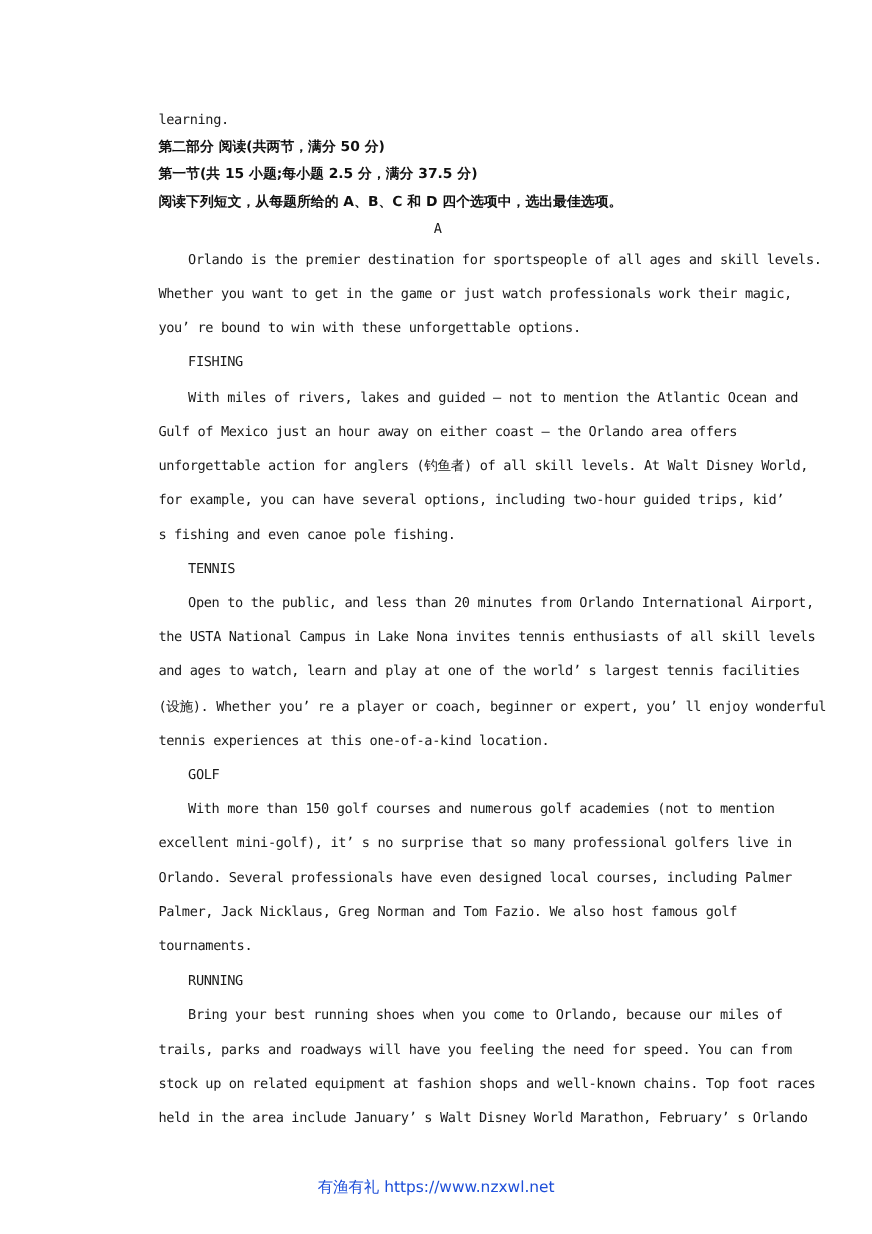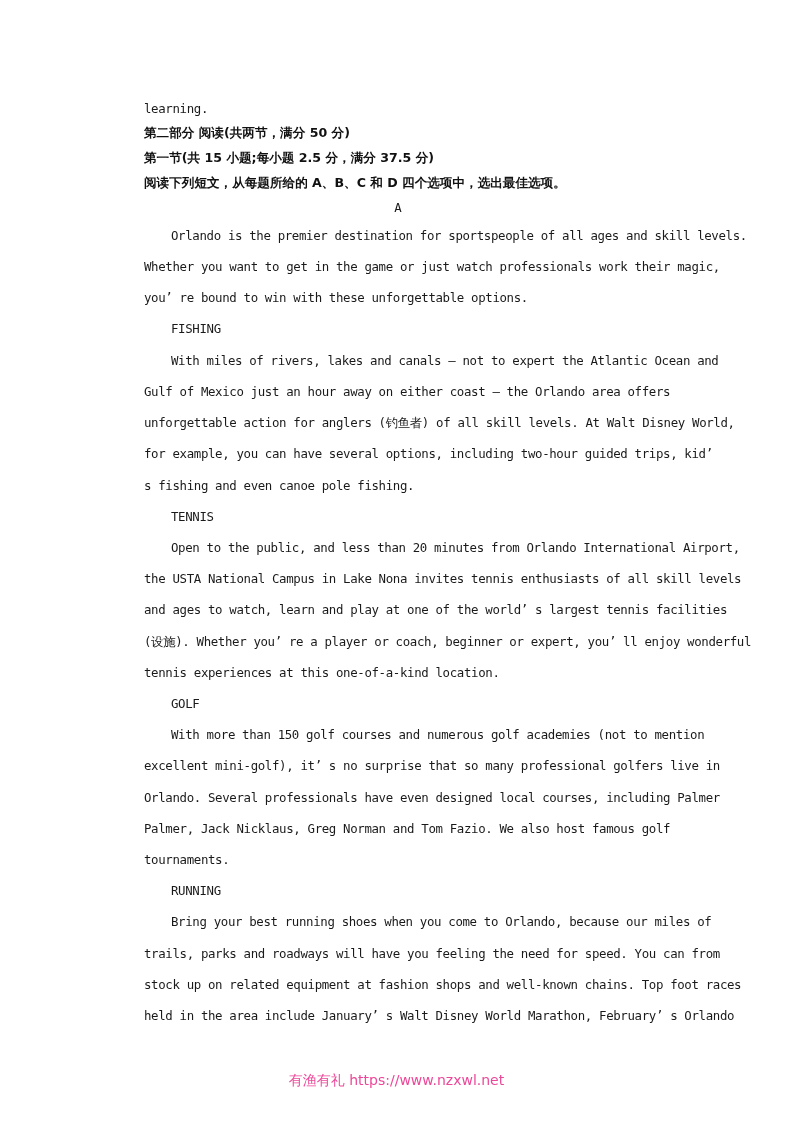--- a/index.html
+++ b/index.html
@@ -47,21 +47,21 @@
       line-height: 16px;
     }
     .footer {
       position: absolute;
       top: 1071px;
       left: 0;
       width: 793px;
       text-align: center;
       font-family: "DejaVu Sans", sans-serif;
       font-size: 14px;
-      color: #ec4899;
+      color: #1d4ed8;
       line-height: 18px;
     }
   </style>
 </head>
 <body>
 
 <div class="page">
 
   <div class="line" style="top:101px">learning.</div>
 
@@ -69,21 +69,21 @@
   <div class="line cn" style="top:150px">第一节(共 15 小题;每小题 2.5 分，满分 37.5 分)</div>
   <div class="line cn" style="top:175px">阅读下列短文，从每题所给的 A、B、C 和 D 四个选项中，选出最佳选项。</div>
 
   <div class="center-title" style="top:200px">A</div>
 
   <div class="line indent" style="top:228px">Orlando is the premier destination for sportspeople of all ages and skill levels.</div>
   <div class="line" style="top:259px">Whether you want to get in the game or just watch professionals work their magic,</div>
   <div class="line" style="top:290px">you’ re bound to win with these unforgettable options.</div>
 
   <div class="line indent" style="top:321px">FISHING</div>
-  <div class="line indent" style="top:353px">With miles of rivers, lakes and canals — not to expert the Atlantic Ocean and</div>
+  <div class="line indent" style="top:353px">With miles of rivers, lakes and guided — not to mention the Atlantic Ocean and</div>
   <div class="line" style="top:384px">Gulf of Mexico just an hour away on either coast — the Orlando area offers</div>
   <div class="line" style="top:415px">unforgettable action for anglers (钓鱼者) of all skill levels. At Walt Disney World,</div>
   <div class="line" style="top:446px">for example,  you can have several options,  including two-hour guided trips,  kid’</div>
   <div class="line" style="top:478px">s fishing and even canoe pole fishing.</div>
 
   <div class="line indent" style="top:509px">TENNIS</div>
   <div class="line indent" style="top:540px">Open to the public, and less than 20 minutes from Orlando International Airport,</div>
   <div class="line" style="top:571px">the USTA National Campus in Lake Nona invites tennis enthusiasts of all skill levels</div>
   <div class="line" style="top:602px">and ages to watch,  learn and play at one of the world’ s largest tennis facilities</div>
   <div class="line" style="top:634px">(设施). Whether you’ re a player or coach, beginner or expert,  you’ ll enjoy wonderful</div>

